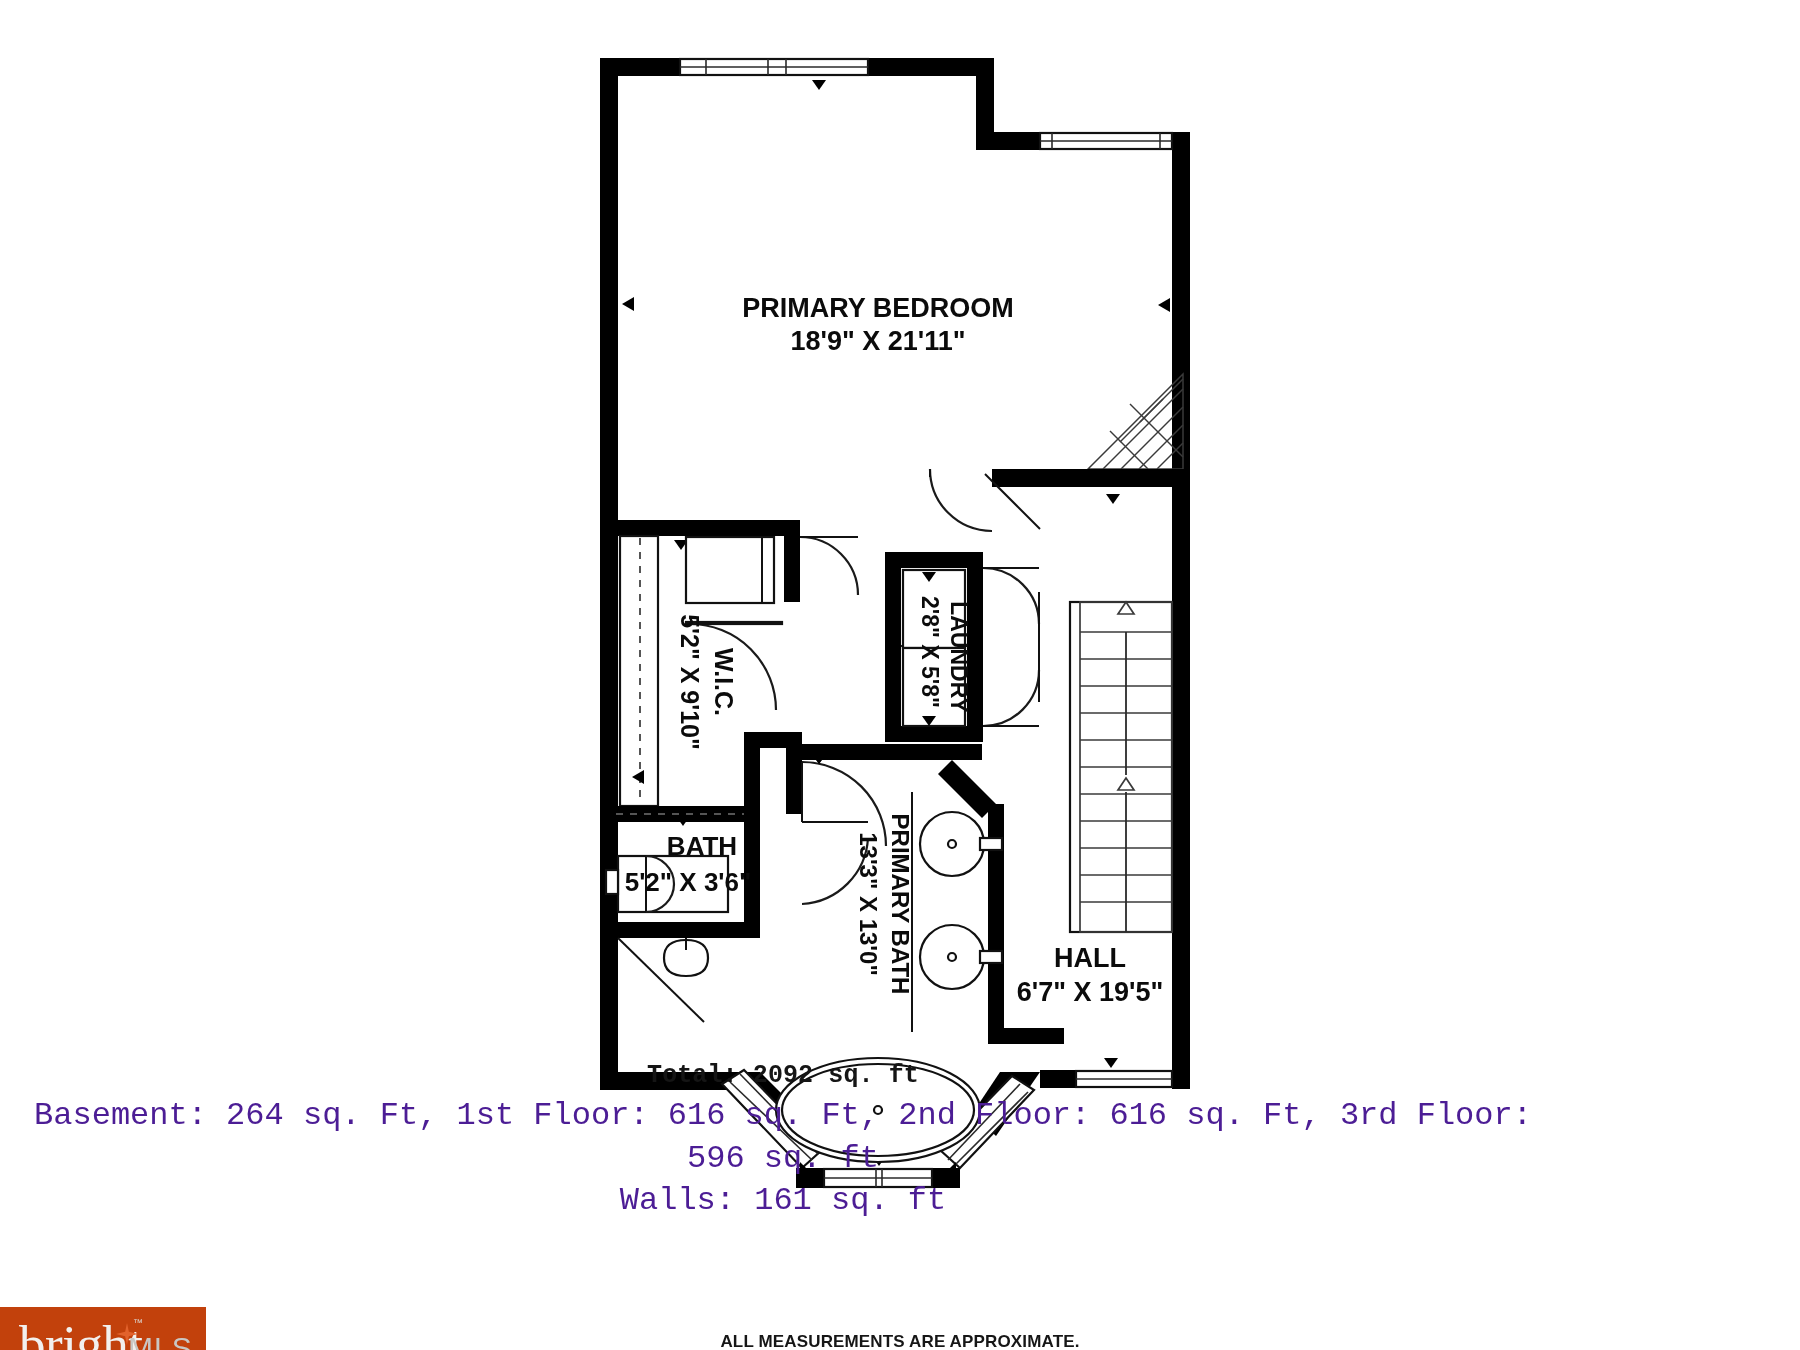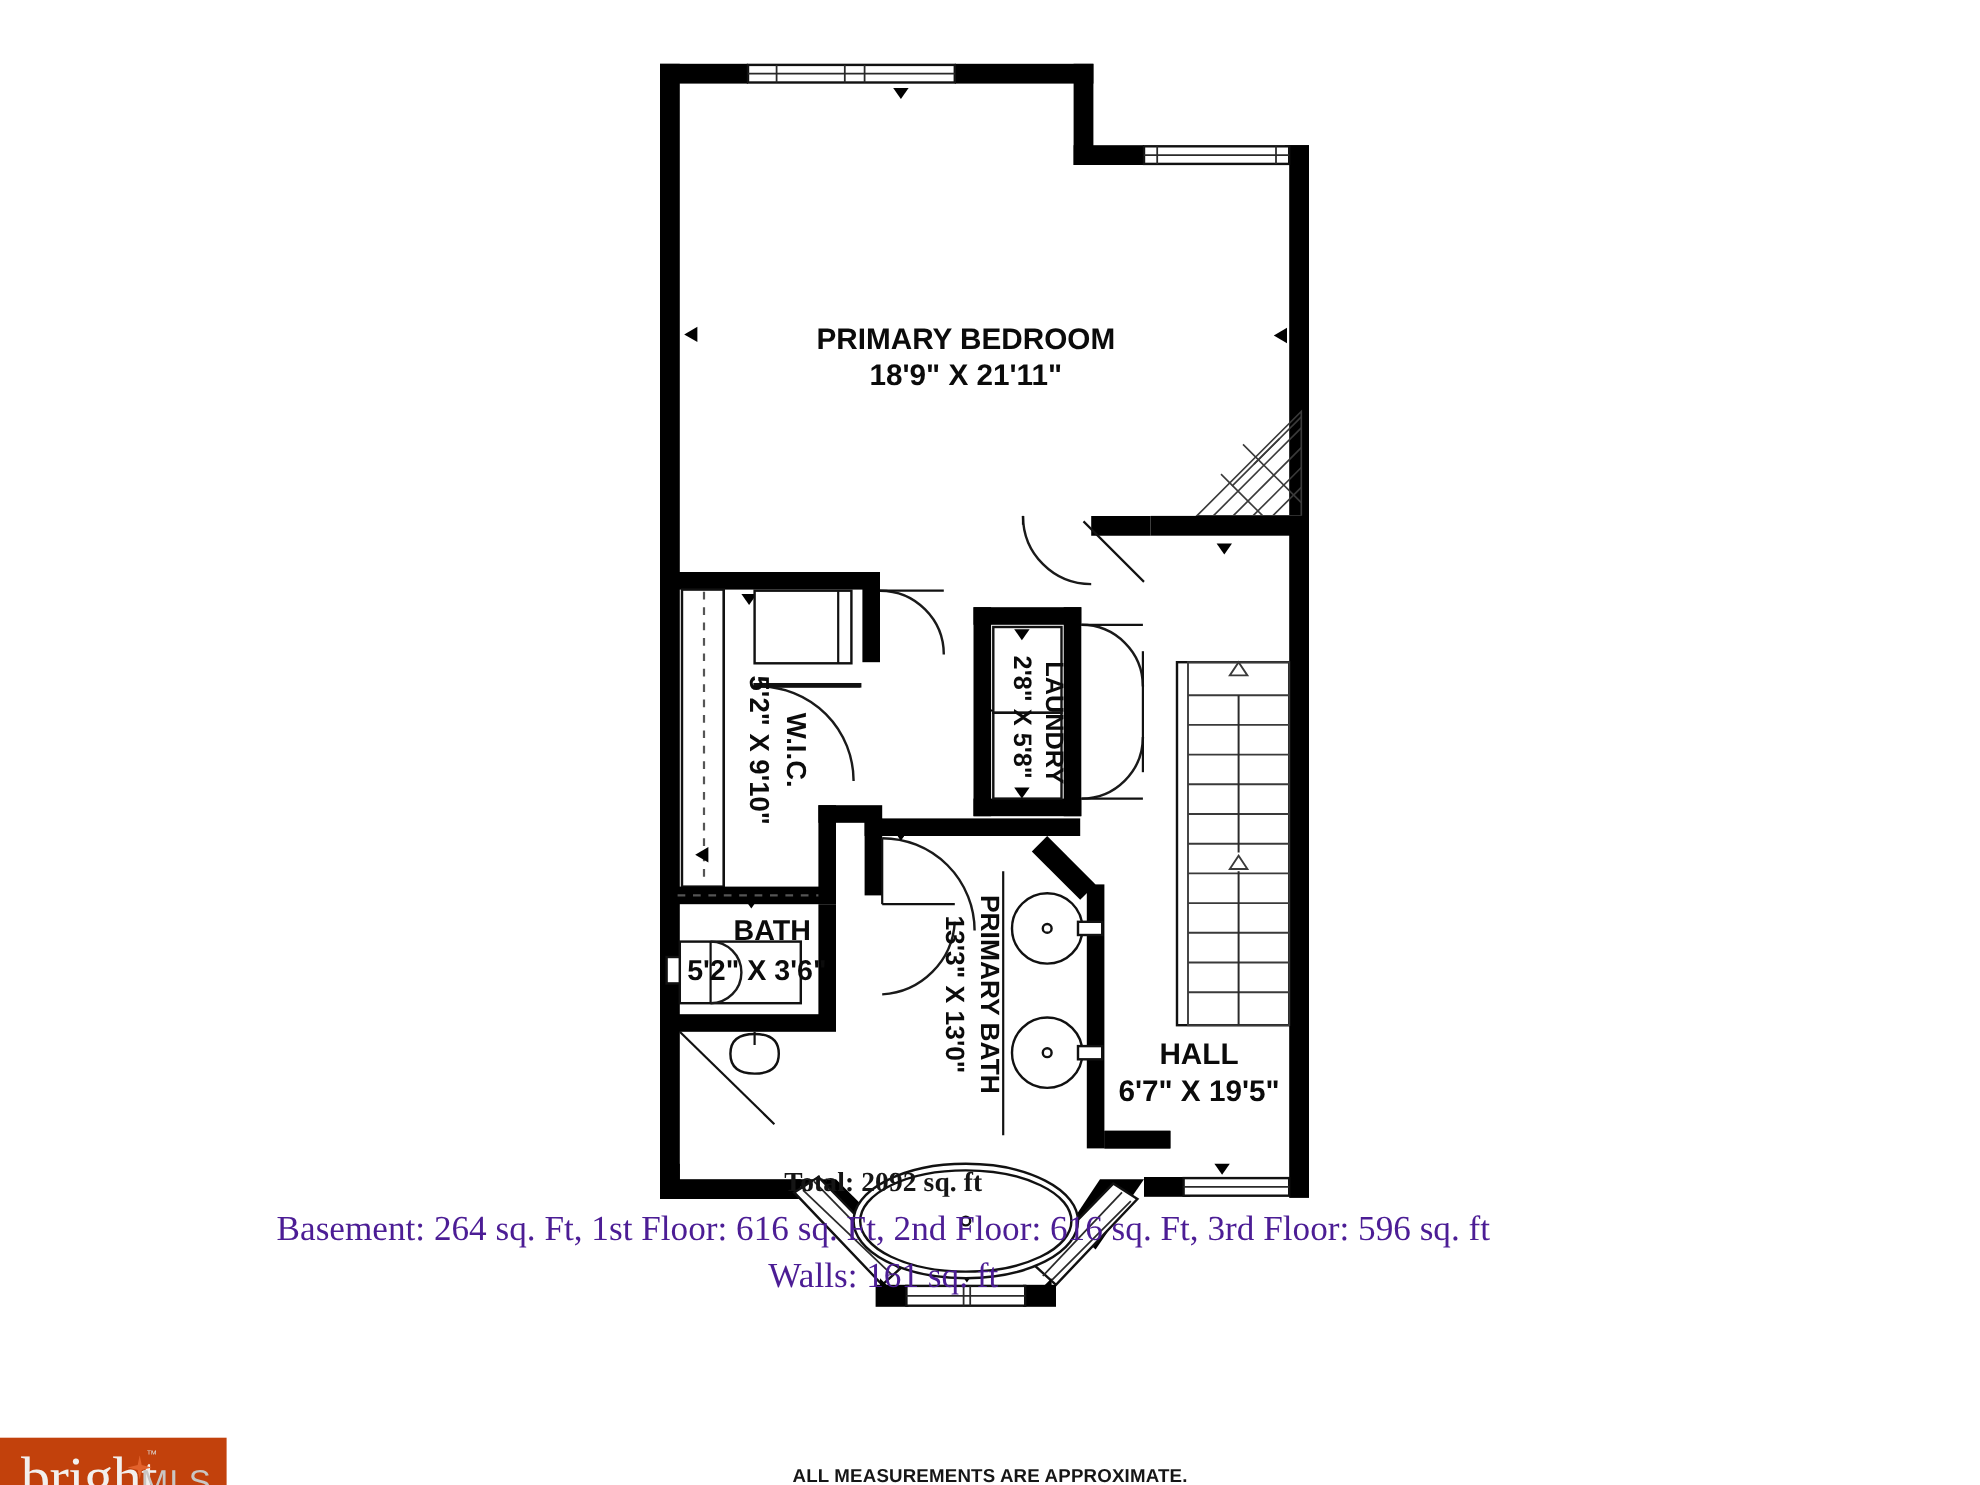--- a/index.html
+++ b/index.html
@@ -25,23 +25,22 @@
     font-weight:700;
     fill:#0b0b0b;
     text-anchor:middle;
     dominant-baseline:middle;
   }
 
   
   #summary{
     position:absolute;left:0;top:1028px;width:1566px;
     text-align:center;
-    font-family:Liberation Serif, serif;
+    font-family:Liberation Mono, monospace;
     color:#151515;
-    padding-left:20px;
   }
   #summary .total{
     font-size:25px;font-weight:700;letter-spacing:.1px;margin:0 0 4px 0;line-height:1.25;
   }
   #summary .detail{
     font-size:32px;font-weight:400;line-height:1.33;margin:0;color:#4c1d95;
   }
   #disclaimer{
     position:absolute;left:0;top:1300px;width:1800px;text-align:center;
     font-family:"Liberation Sans", sans-serif;

